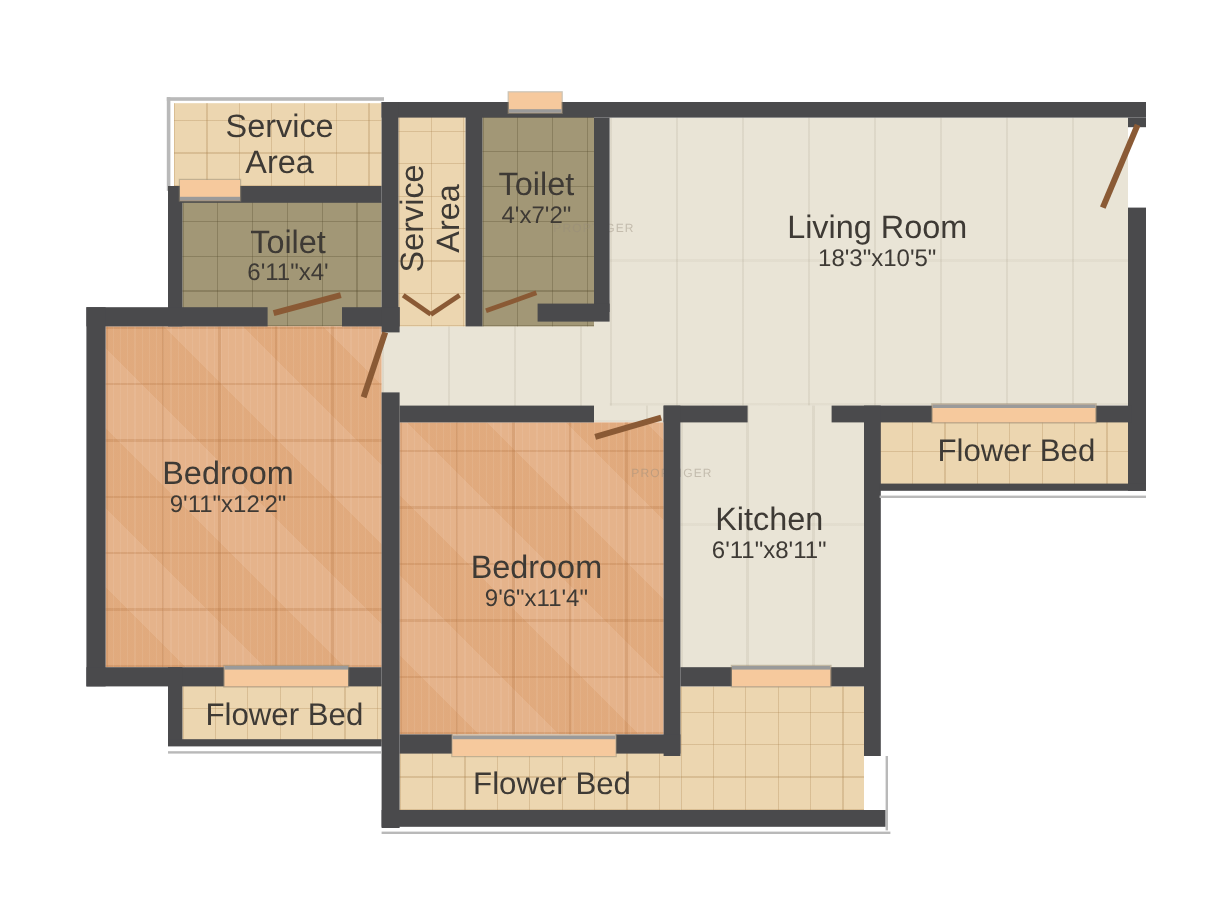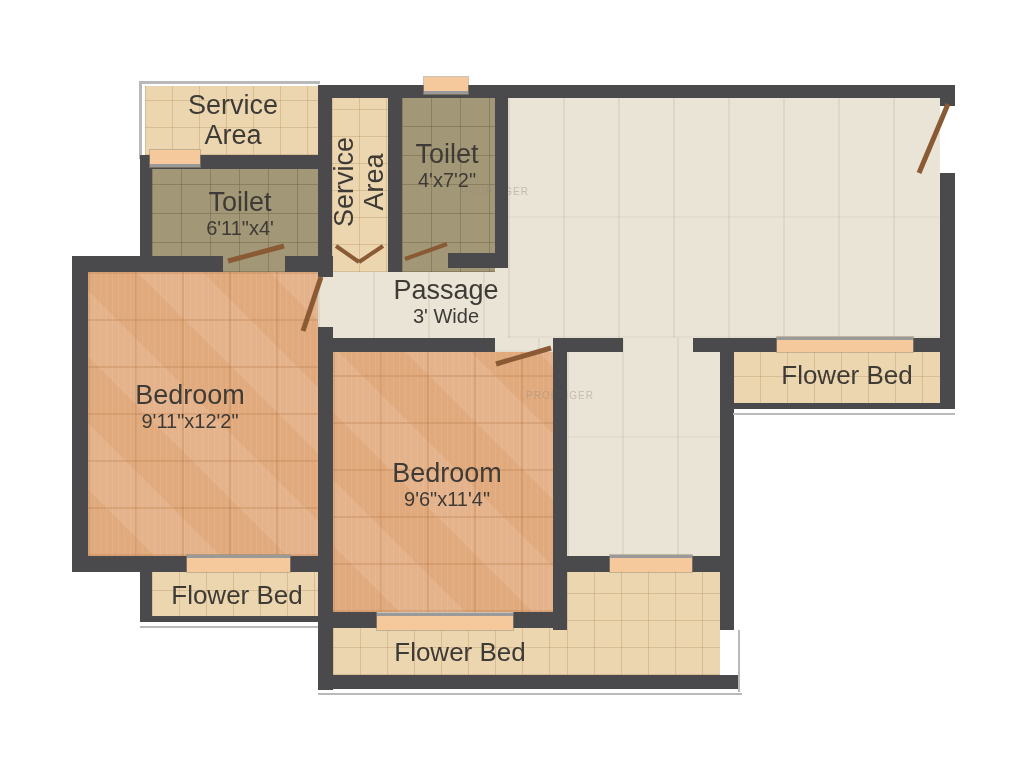--- a/index.html
+++ b/index.html
@@ -125,36 +125,40 @@
 
   <div class="label vert" style="left:359px;top:182px;">
     <div class="rn">Service Area</div>
   </div>
 
   <div class="label" style="left:447px;top:165px;">
     <div class="rn">Toilet</div>
     <div class="rd">4'x7'2"</div>
   </div>
 
+  <div class="label" style="left:731px;top:201px;">
+    <div class="rn">Living Room</div>
+    <div class="rd">18'3"x10'5"</div>
+  </div>
 
-  <div class="label" style="left:446px;top:301px;">
-    <div class="rn">Passage</div>
-    <div class="rd">3' Wide</div>
-  </div>
 
   <div class="label" style="left:190px;top:406px;">
     <div class="rn">Bedroom</div>
     <div class="rd">9'11"x12'2"</div>
   </div>
 
   <div class="label" style="left:447px;top:484px;">
     <div class="rn">Bedroom</div>
     <div class="rd">9'6"x11'4"</div>
   </div>
 
+  <div class="label" style="left:641px;top:444px;">
+    <div class="rn">Kitchen</div>
+    <div class="rd">6'11"x8'11"</div>
+  </div>
 
   <div class="label sm" style="left:847px;top:376px;">
     <div class="rn">Flower Bed</div>
   </div>
 
   <div class="label sm" style="left:237px;top:596px;">
     <div class="rn">Flower Bed</div>
   </div>
 
   <div class="label sm" style="left:460px;top:653px;">

